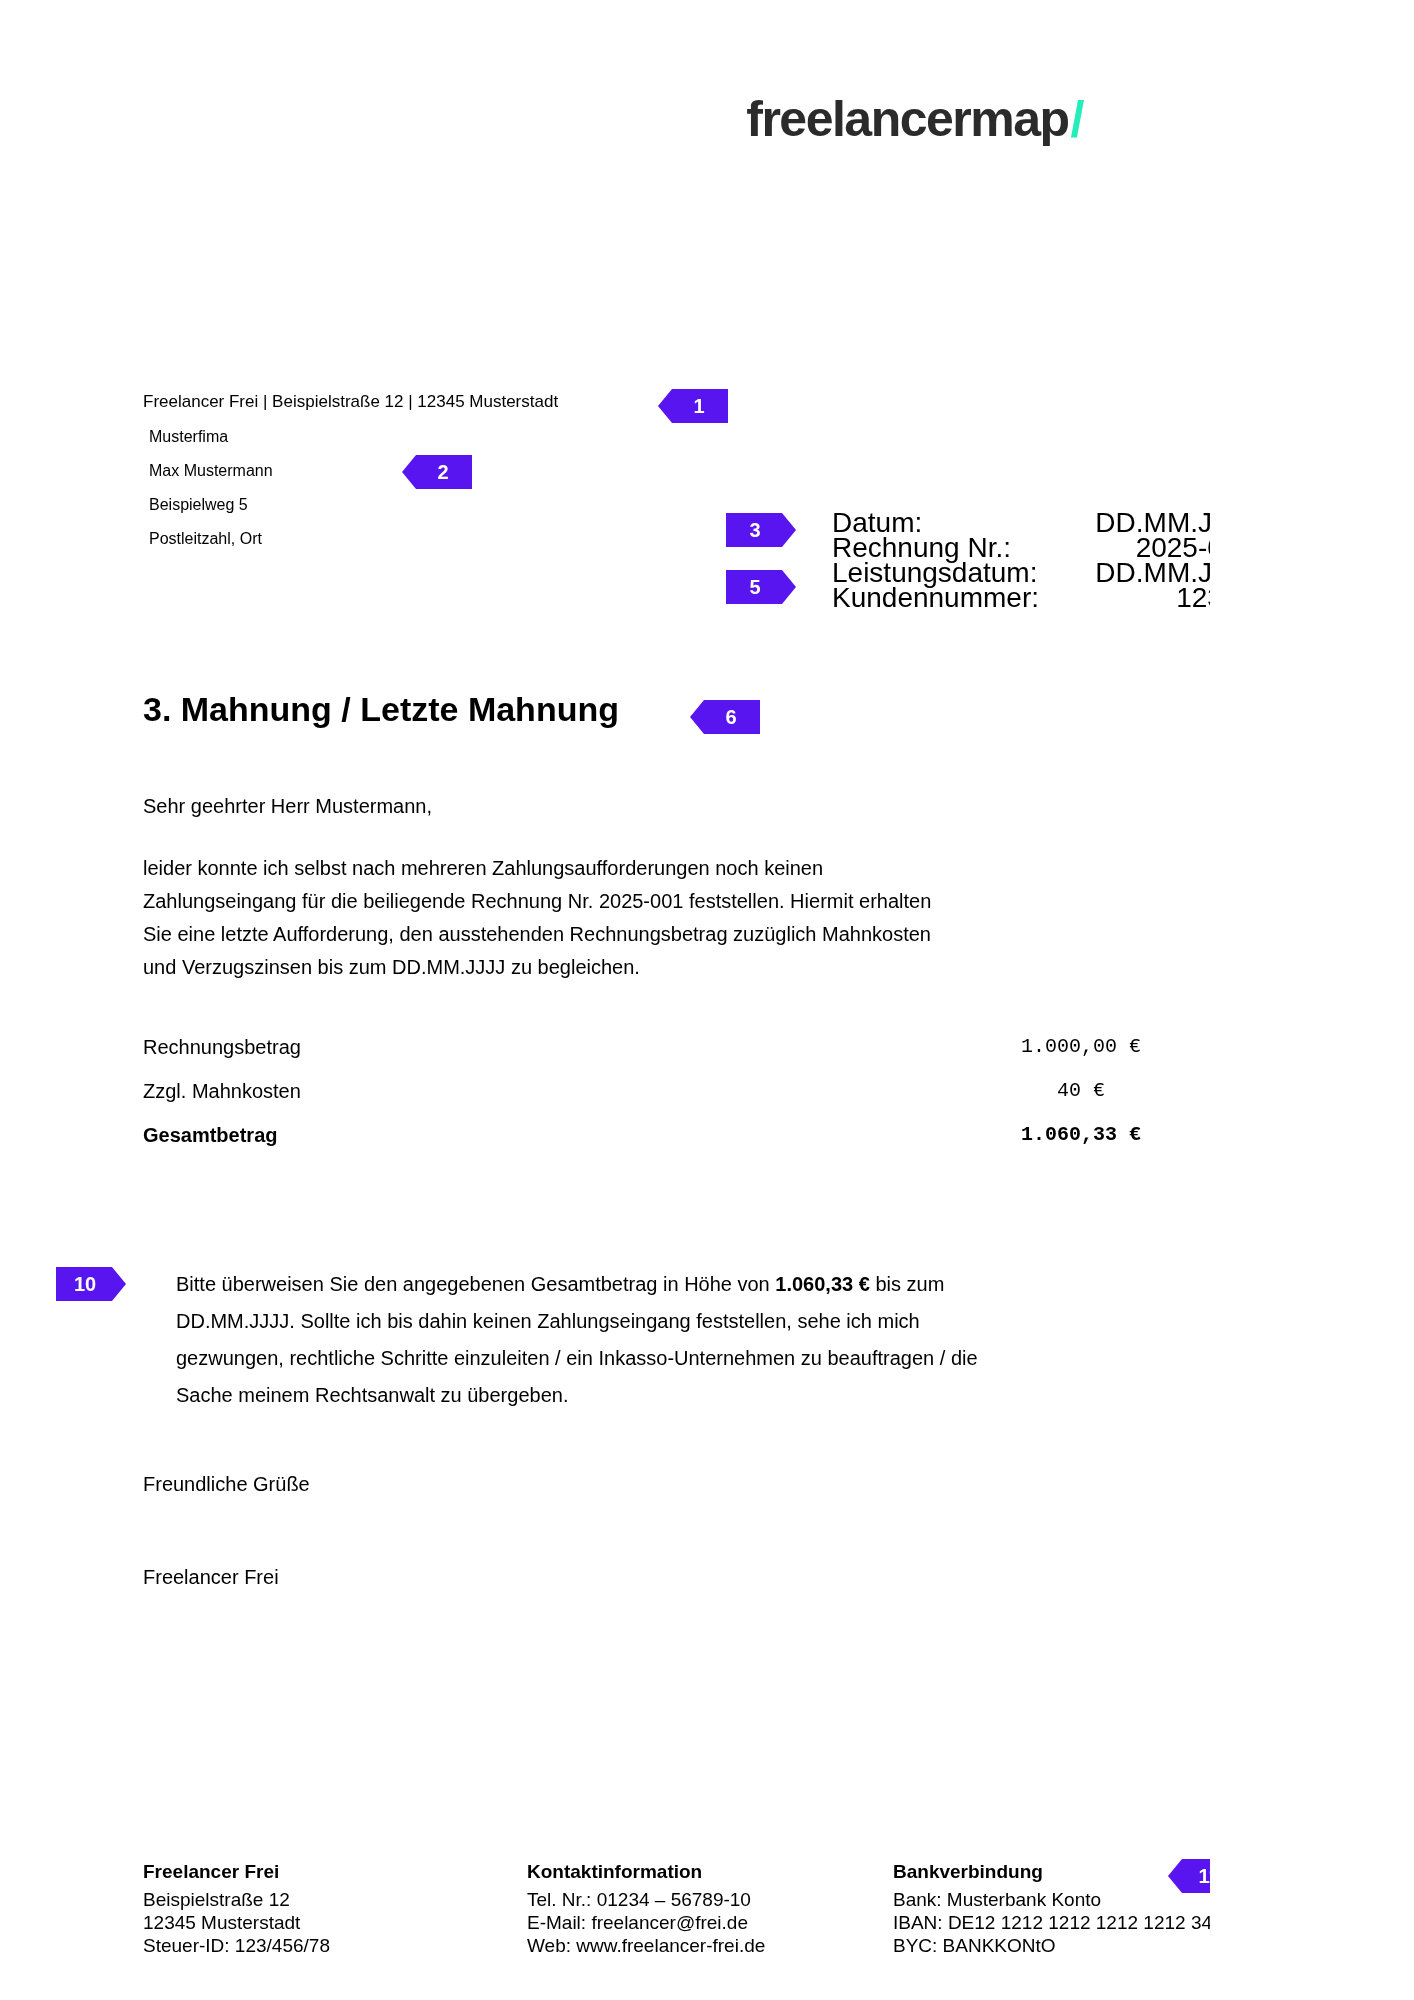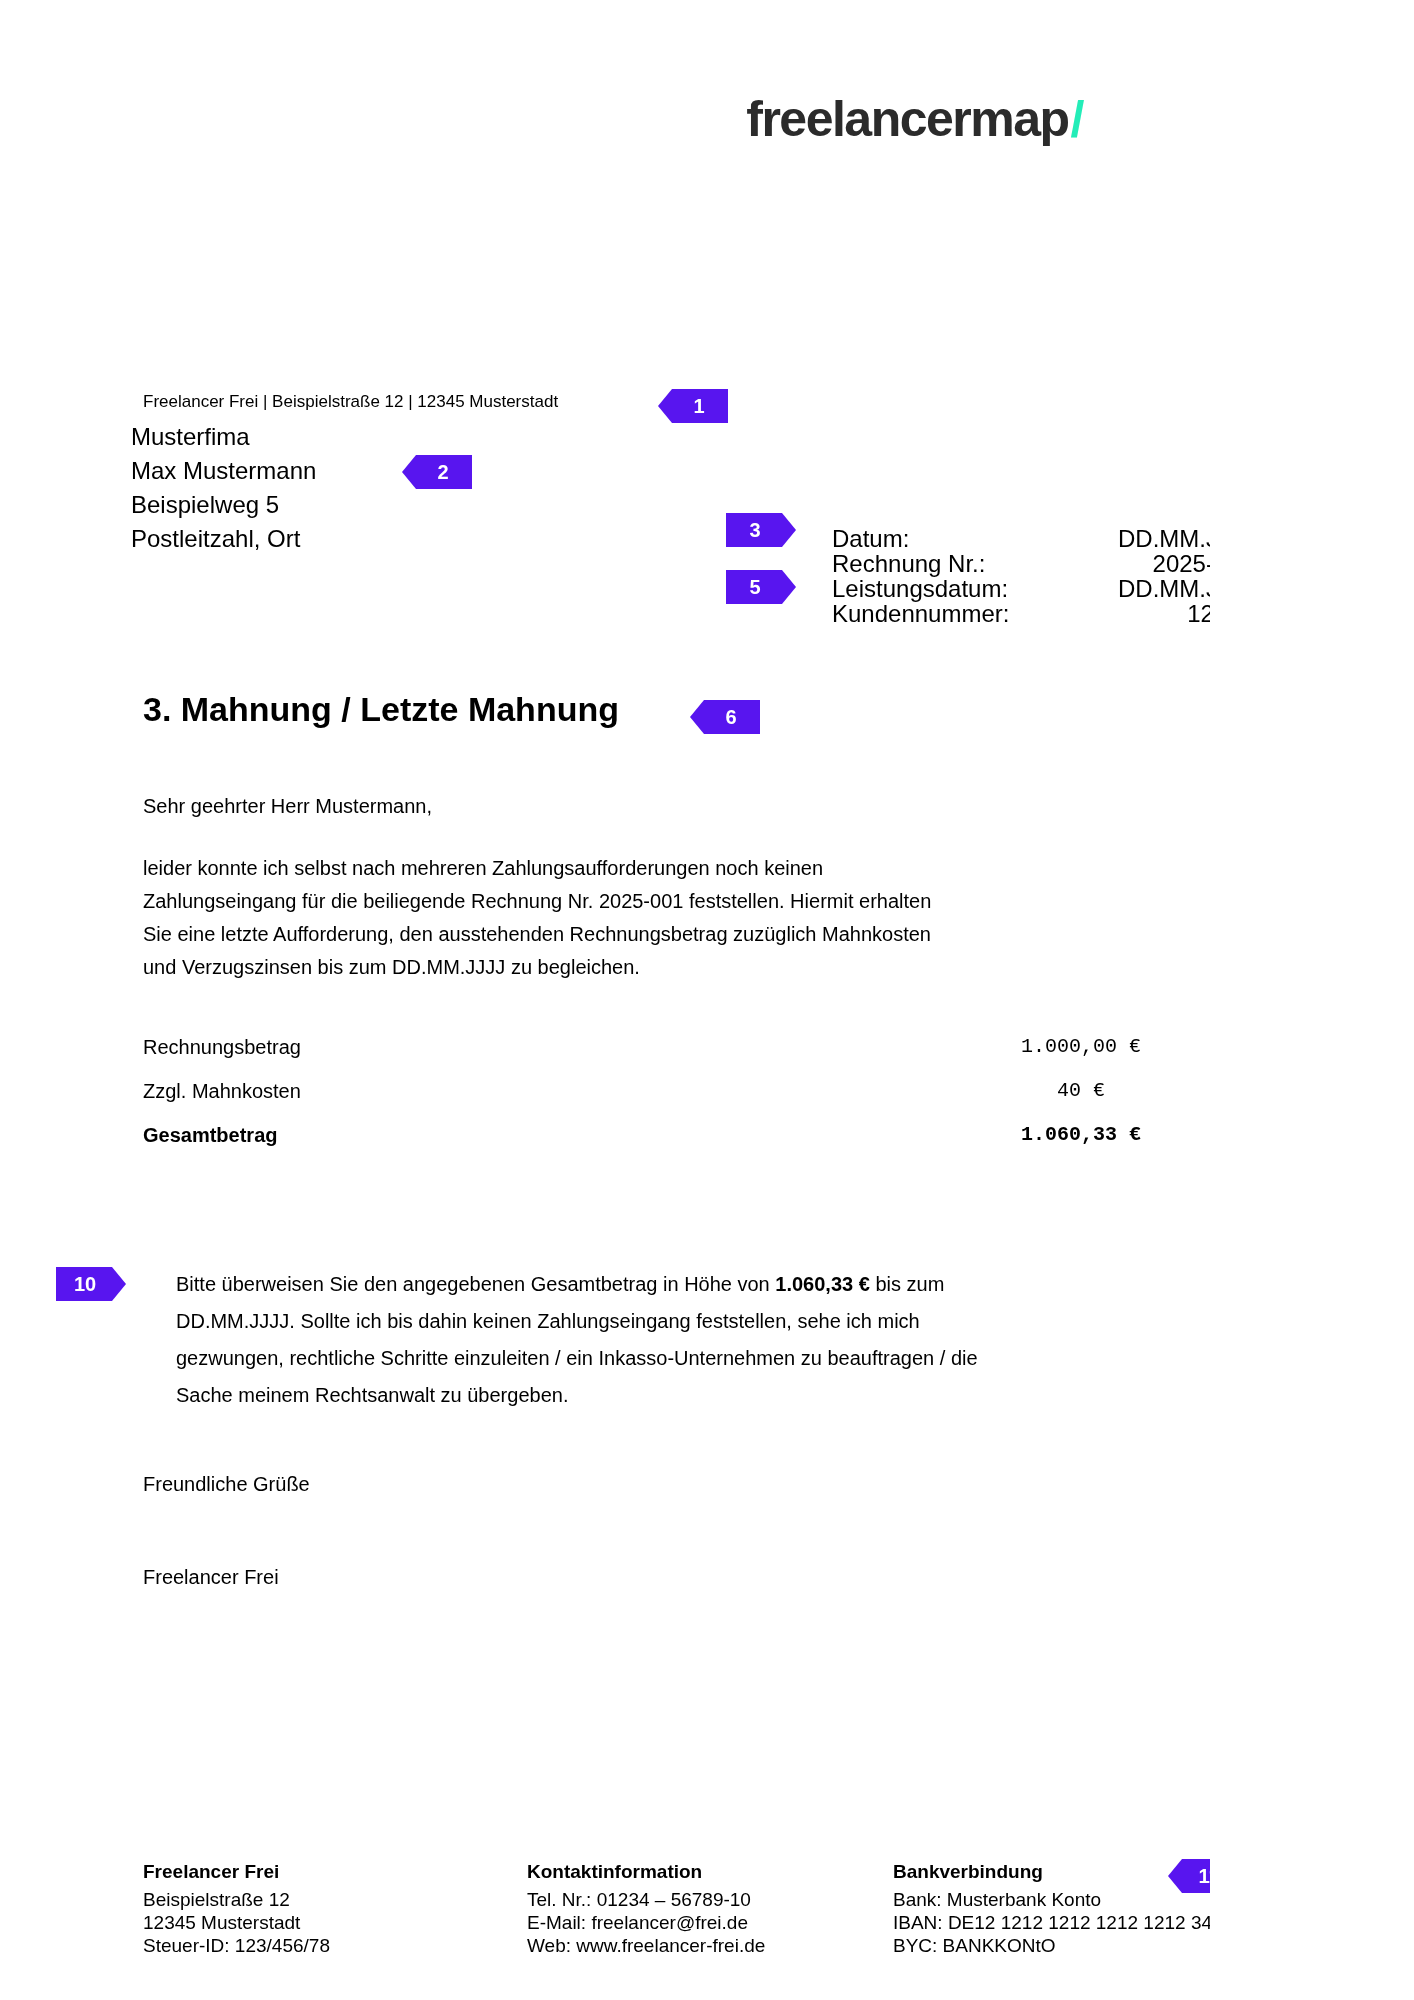--- a/index.html
+++ b/index.html
@@ -18,22 +18,22 @@
   .logo .slash{color:var(--mint);font-style:normal;margin-left:2px;}
 
   
   .marker{position:absolute;width:70px;height:34px;background:var(--accent);color:#ffffff;
           font-size:20px;font-weight:700;display:flex;align-items:center;justify-content:center;}
   .marker.tip-left{clip-path:polygon(0 50%, 20% 0, 100% 0, 100% 100%, 20% 100%);padding-left:12px;}
   .marker.tip-right{clip-path:polygon(0 0, 80% 0, 100% 50%, 80% 100%, 0 100%);padding-right:12px;}
 
   
   .sender-line{position:absolute;left:143px;top:392px;font-size:17px;}
-  .recipient{position:absolute;left:131px;top:420px;font-size:24px;line-height:34px;}
-  .meta{position:absolute;left:832px;top:526px;width:422px;font-size:24px;line-height:25px;}
+  .recipient{position:absolute;left:149px;top:420px;font-size:16px;line-height:34px;}
+  .meta{position:absolute;left:832px;top:510px;width:422px;font-size:28px;line-height:25px;}
   .meta-row{display:flex;justify-content:space-between;}
   .meta-row .val{text-align:right;}
   .doc-title{position:absolute;left:143px;top:690px;font-size:34px;font-weight:700;}
   .salutation{position:absolute;left:143px;top:795px;font-size:20px;}
   .para{position:absolute;left:143px;width:1000px;font-size:20px;white-space:pre-line;}
   .para-1{top:852px;line-height:33px;}
   .para-2{top:1266px;line-height:37px;margin-left:33px;}
   .amounts{position:absolute;left:143px;top:1034px;width:1110px;font-size:20px;}
   .amount-row{display:flex;line-height:26px;margin-bottom:18px;}
   .amount-row .lbl{flex:0 0 766px;text-align:left;}

